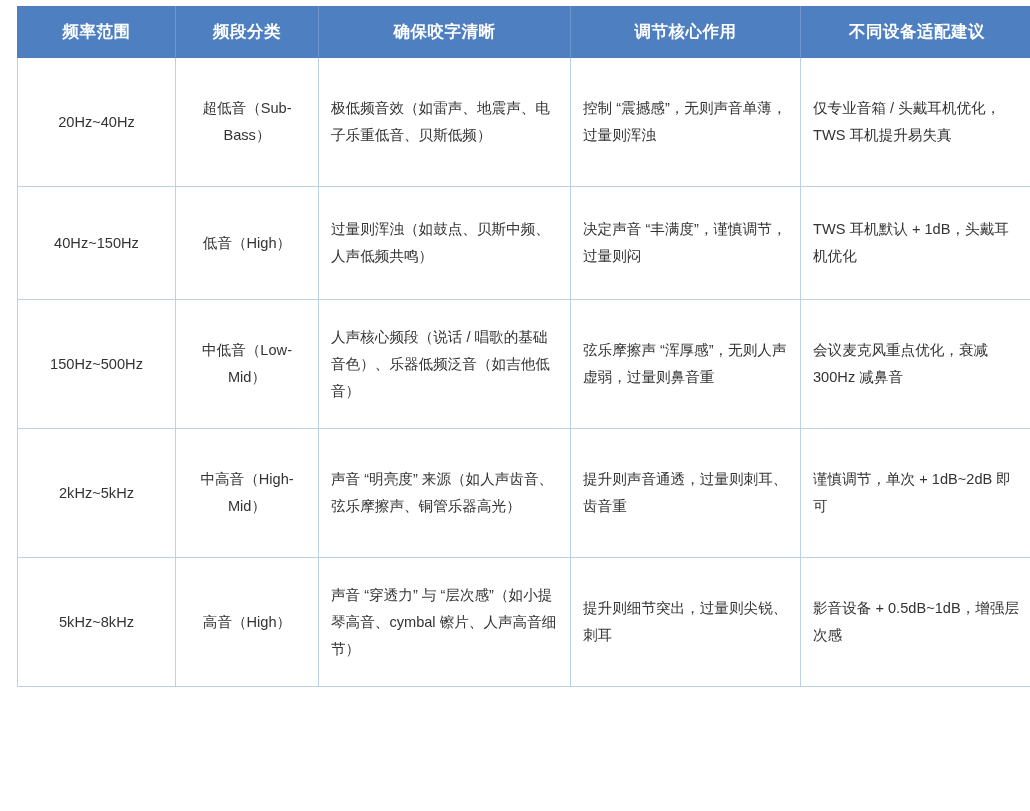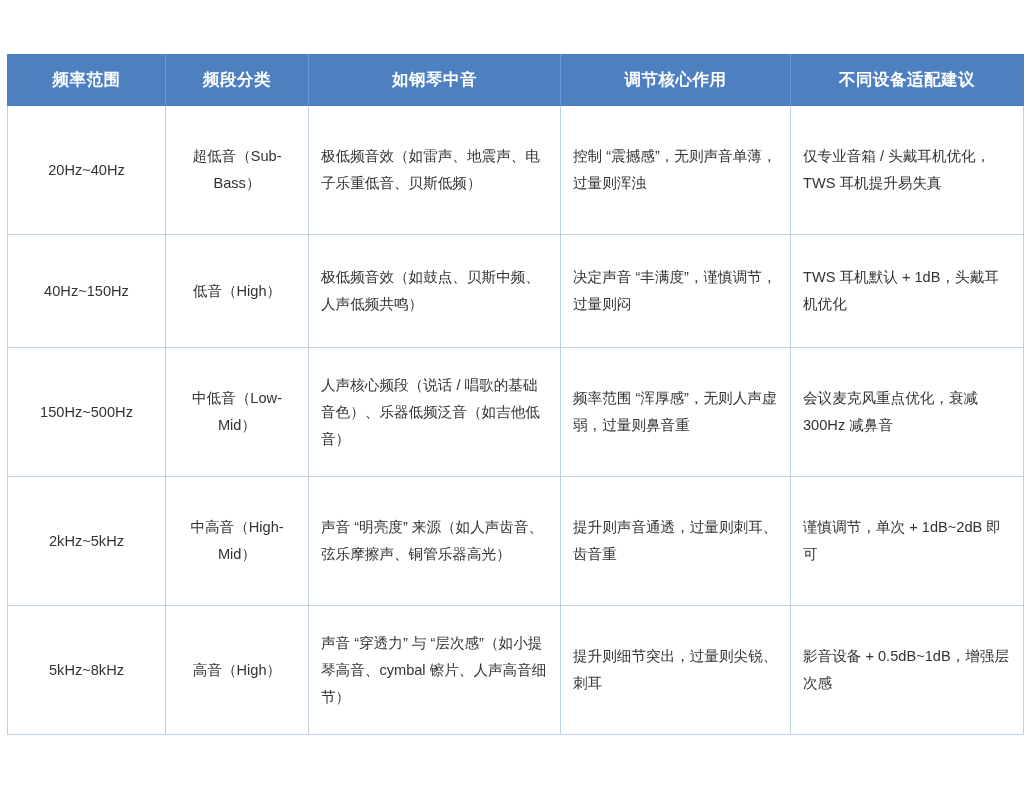--- a/index.html
+++ b/index.html
@@ -11,23 +11,22 @@
     width: 1030px;
     height: 811px;
     font-family: "Liberation Sans", "DejaVu Sans", sans-serif;
     color: #2b2b2b;
     overflow: hidden;
   }
   .sheet {
     width: 1030px;
     height: 748px;
     box-sizing: border-box;
-    padding: 6px 7px 0 7px;
+    padding: 6px 7px 0 17px;
     background: #ffffff;
-    margin-top: 48px;
   }
   table.freq-table {
     border-collapse: collapse;
     width: 1016px;
     table-layout: fixed;
     border: 1px solid #9bb6d8;
   }
   table.freq-table col.c1 { width: 158px; }
   table.freq-table col.c2 { width: 143px; }
   table.freq-table col.c3 { width: 252px; }
@@ -86,45 +85,45 @@
       <col class="c1">
         <col class="c2">
         <col class="c3">
         <col class="c4">
         <col class="c5">
     </colgroup>
     <thead>
       <tr>
         <th>频率范围</th>
         <th>频段分类</th>
-        <th>如钢琴中音</th>
+        <th>确保咬字清晰</th>
         <th>调节核心作用</th>
         <th>不同设备适配建议</th>
       </tr>
     </thead>
     <tbody>
       <tr class="r1">
         <td class="col-range">20Hz~40Hz</td>
         <td class="col-band">超低音（Sub-Bass）</td>
         <td class="col-feature">极低频音效（如雷声、地震声、电子乐重低音、贝斯低频）</td>
         <td class="col-role">控制 “震撼感”，无则声音单薄，过量则浑浊</td>
         <td class="col-advice">仅专业音箱 / 头戴耳机优化，TWS 耳机提升易失真</td>
       </tr>
       <tr class="r2">
         <td class="col-range">40Hz~150Hz</td>
         <td class="col-band">低音（High）</td>
-        <td class="col-feature">极低频音效（如鼓点、贝斯中频、人声低频共鸣）</td>
+        <td class="col-feature">过量则浑浊（如鼓点、贝斯中频、人声低频共鸣）</td>
         <td class="col-role">决定声音 “丰满度”，谨慎调节，过量则闷</td>
         <td class="col-advice">TWS 耳机默认 + 1dB，头戴耳机优化</td>
       </tr>
       <tr class="r3">
         <td class="col-range">150Hz~500Hz</td>
         <td class="col-band">中低音（Low-Mid）</td>
         <td class="col-feature">人声核心频段（说话 / 唱歌的基础音色）、乐器低频泛音（如吉他低音）</td>
-        <td class="col-role">频率范围 “浑厚感”，无则人声虚弱，过量则鼻音重</td>
+        <td class="col-role">弦乐摩擦声 “浑厚感”，无则人声虚弱，过量则鼻音重</td>
         <td class="col-advice">会议麦克风重点优化，衰减 300Hz 减鼻音</td>
       </tr>
       <tr class="r5">
         <td class="col-range">2kHz~5kHz</td>
         <td class="col-band">中高音（High-Mid）</td>
         <td class="col-feature">声音 “明亮度” 来源（如人声齿音、弦乐摩擦声、铜管乐器高光）</td>
         <td class="col-role">提升则声音通透，过量则刺耳、齿音重</td>
         <td class="col-advice">谨慎调节，单次 + 1dB~2dB 即可</td>
       </tr>
       <tr class="r6">

